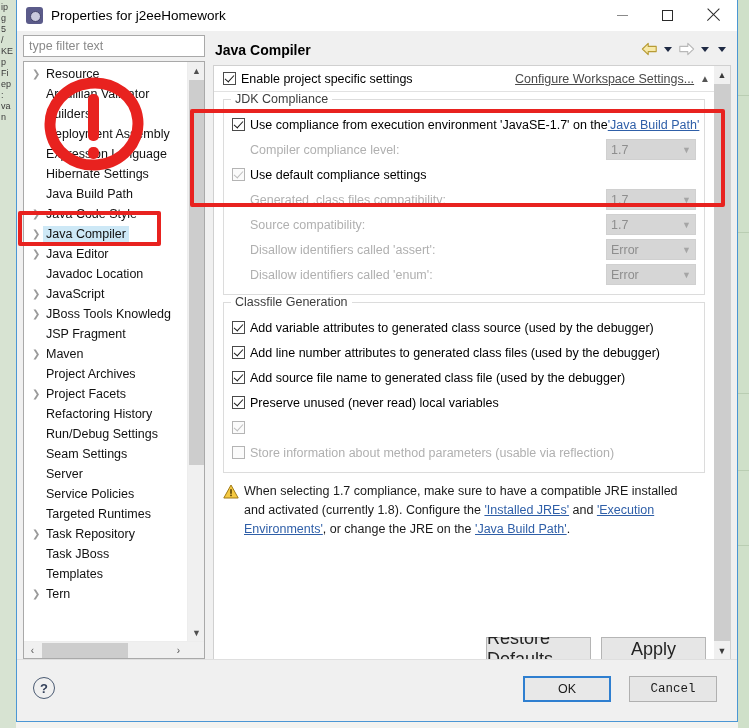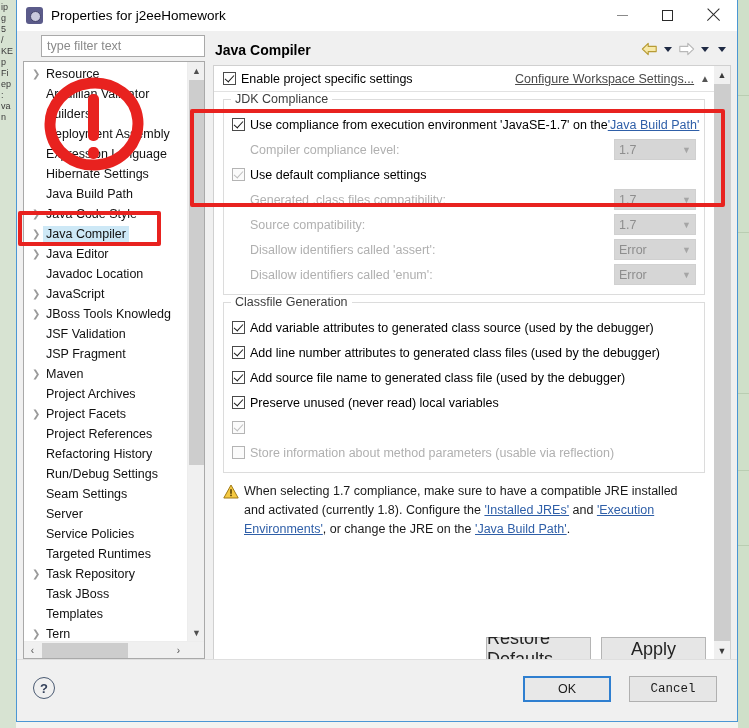--- a/index.html
+++ b/index.html
@@ -71,21 +71,21 @@
   #btn-close .g::after  { transform: rotate(-45deg); }
 
   
   #dialog-body { flex: 1; display: flex; padding: 4px 6px 0 6px; min-height: 0; }
 
   
   #left-pane { width: 182px; flex: none; display: flex; flex-direction: column; }
   #filter-input {
     height: 22px; border: 1px solid #a9a9a9; background: #fff;
     display: flex; align-items: center; padding: 0 5px;
-    color: #8a8a8a; font-size: 12.5px; margin-bottom: 4px; flex: none; margin-left: 18px;
+    color: #8a8a8a; font-size: 12.5px; margin-bottom: 4px; flex: none;
   }
   #tree-wrap {
     flex: 1; border: 1px solid #a9a9a9; background: #fff;
     position: relative; overflow: hidden; min-height: 0;
   }
   #tree {
     position: absolute; left: 0; top: 0; right: 17px; bottom: 17px;
     overflow: hidden; padding-top: 2px;
   }
   .tree-item {
@@ -181,21 +181,21 @@
   .group > .legend {
     position: absolute; top: -8px; left: 7px; background: #fff; padding: 0 4px;
     font-size: 12.5px; color: #3d3d3d;
   }
   .row { display: flex; align-items: center; height: 25px; white-space: nowrap; }
   .row.lbl-row { padding-left: 18px; }
   .row .txt { font-size: 12.5px; }
   .row .txt.dis { color: #b0b0b0; }
   .row .fill { flex: 1; }
   .combo {
-    width: 82px; height: 21px; background: #d6d6d6; border: 1px solid #d0d0d0;
+    width: 90px; height: 21px; background: #d6d6d6; border: 1px solid #d0d0d0;
     display: flex; align-items: center; padding: 4px 4px; font-size: 12.5px; color: #8e8e8e;
     position: relative; flex: none;
   }
   .combo .cv { flex: 1; }
   .combo .cc { font-size: 9px; color: #a5a5a5; }
 
   .warn-box { margin: 9px 9px 0 9px; display: flex; gap: 5px; padding-right: 4px; }
   .warn-icon { width: 16px; height: 15px; flex: none; margin-top: 2px; position: relative; }
   .warn-text { font-size: 12.5px; line-height: 19px; color: #1a1a1a; }
 
@@ -358,41 +358,33 @@
             <div class="tree-item">
               <span class="arrow">❯</span>
               <span class="lbl">JavaScript</span>
             </div>
             <div class="tree-item">
               <span class="arrow">❯</span>
               <span class="lbl">JBoss Tools Knowledg</span>
             </div>
             <div class="tree-item">
               <span class="arrow none">❯</span>
-              <span class="lbl">JSF Validation</span>
-            </div>
-            <div class="tree-item">
-              <span class="arrow none">❯</span>
               <span class="lbl">JSP Fragment</span>
             </div>
             <div class="tree-item">
               <span class="arrow">❯</span>
               <span class="lbl">Maven</span>
             </div>
             <div class="tree-item">
               <span class="arrow none">❯</span>
               <span class="lbl">Project Archives</span>
             </div>
             <div class="tree-item">
               <span class="arrow">❯</span>
               <span class="lbl">Project Facets</span>
-            </div>
-            <div class="tree-item">
-              <span class="arrow none">❯</span>
-              <span class="lbl">Project References</span>
             </div>
             <div class="tree-item">
               <span class="arrow none">❯</span>
               <span class="lbl">Refactoring History</span>
             </div>
             <div class="tree-item">
               <span class="arrow none">❯</span>
               <span class="lbl">Run/Debug Settings</span>
             </div>
             <div class="tree-item">

